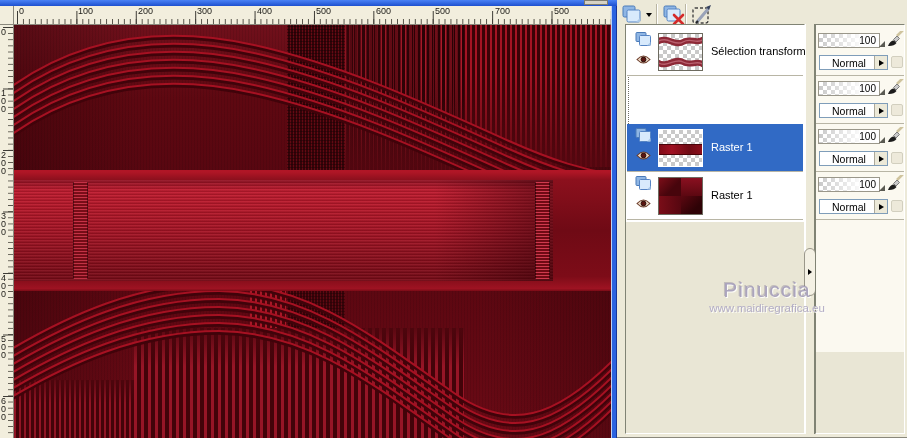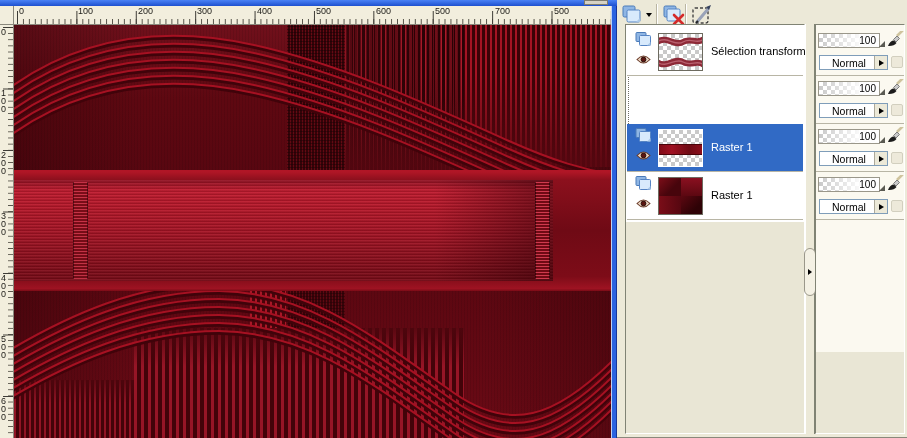--- a/index.html
+++ b/index.html
@@ -420,15 +420,17 @@
       <div class="blend-select">
         <span class="blend-label">Normal</span>
         <span class="dd-btn">
             <span class="dd-arrow"></span>
           </span>
       </div>
       <span class="link-icon"></span>
     </div>
 
     <div class="abs" id="watermark">
+      <div id="wm-line1">Pinuccia</div>
+      <div id="wm-line2">www.maidiregrafica.eu</div>
     </div>
   </div>
 </div>
 
 </body></html>

